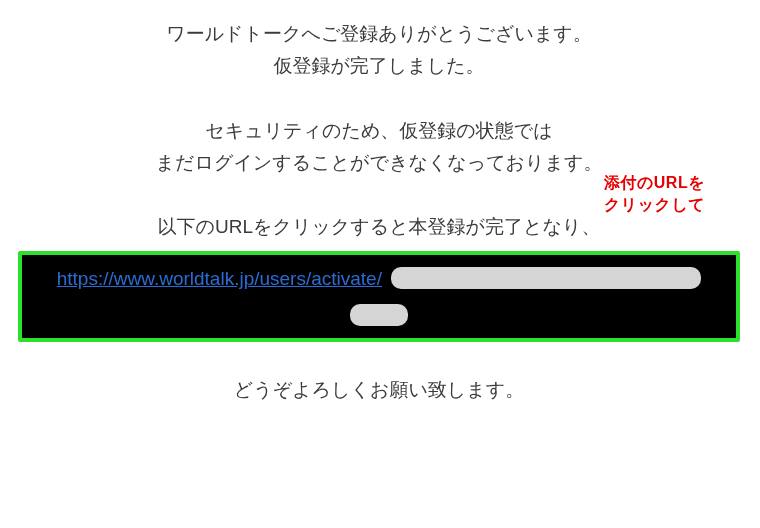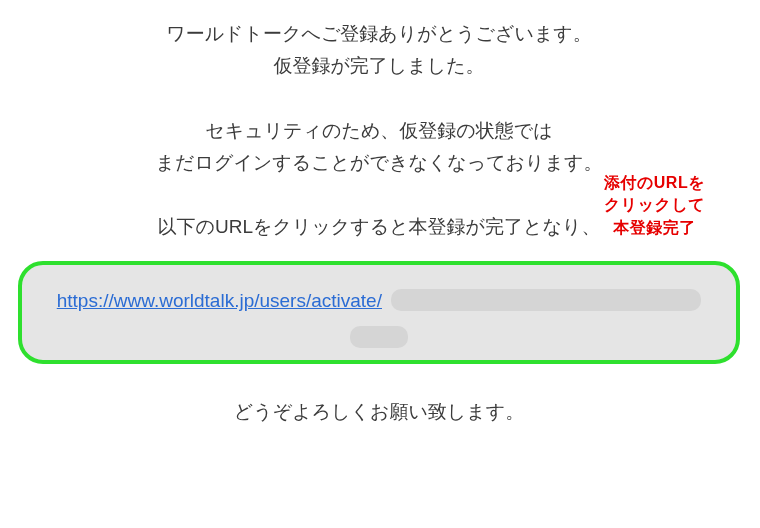--- a/index.html
+++ b/index.html
@@ -23,25 +23,25 @@
       margin-bottom: 0;
     }
     .block {
       margin-bottom: 32px;
     }
     .block:last-child {
       margin-bottom: 0;
     }
     .url-highlight-box {
       border: 4px solid #2ee02e;
-      border-radius: 25px;
-      padding: 20px 14px 10px 14px;
+      border-radius: 2px;
+      padding: 8px 14px 10px 14px;
       margin: 8px 0 20px 0;
       position: relative;
-      background: #e5e5e5;
+      background: #000000;
     }
     .url-link {
       color: #2b6cd4;
       text-decoration: underline;
       word-break: break-all;
       cursor: pointer;
     }
     .smudge-container {
       display: inline;
       line-height: 1.5;
@@ -81,21 +81,21 @@
 <div class="block">
   <div class="paragraph">ワールドトークへご登録ありがとうございます。</div>
   <div class="paragraph">仮登録が完了しました。</div>
 </div>
 
 <div class="block">
   <div class="paragraph">セキュリティのため、仮登録の状態では</div>
   <div class="paragraph">まだログインすることができなくなっております。</div>
 </div>
 
-<div class="block" style="margin-bottom: 18px;">
+<div class="block" style="margin-bottom: 8px;">
   <div class="paragraph">以下のURLをクリックすると本登録が完了となり、</div>
 </div>
 
 <div class="url-highlight-box">
   <span class="url-link">https://www.worldtalk.jp/users/activate/</span>
   <span class="smudge-container">
     <span class="smudge smudge-1"></span>
     <br>
     <span class="smudge smudge-2"></span>
   </span>
@@ -104,14 +104,13 @@
 <div class="block">
 </div>
 
 <div class="block">
   <div class="paragraph">どうぞよろしくお願い致します。</div>
 </div>
 
 <div class="annotation">
   <div>添付のURLを</div>
   <div>クリックして</div>
-  <div>本登録完了</div>
 </div>
 
 </body></html>

